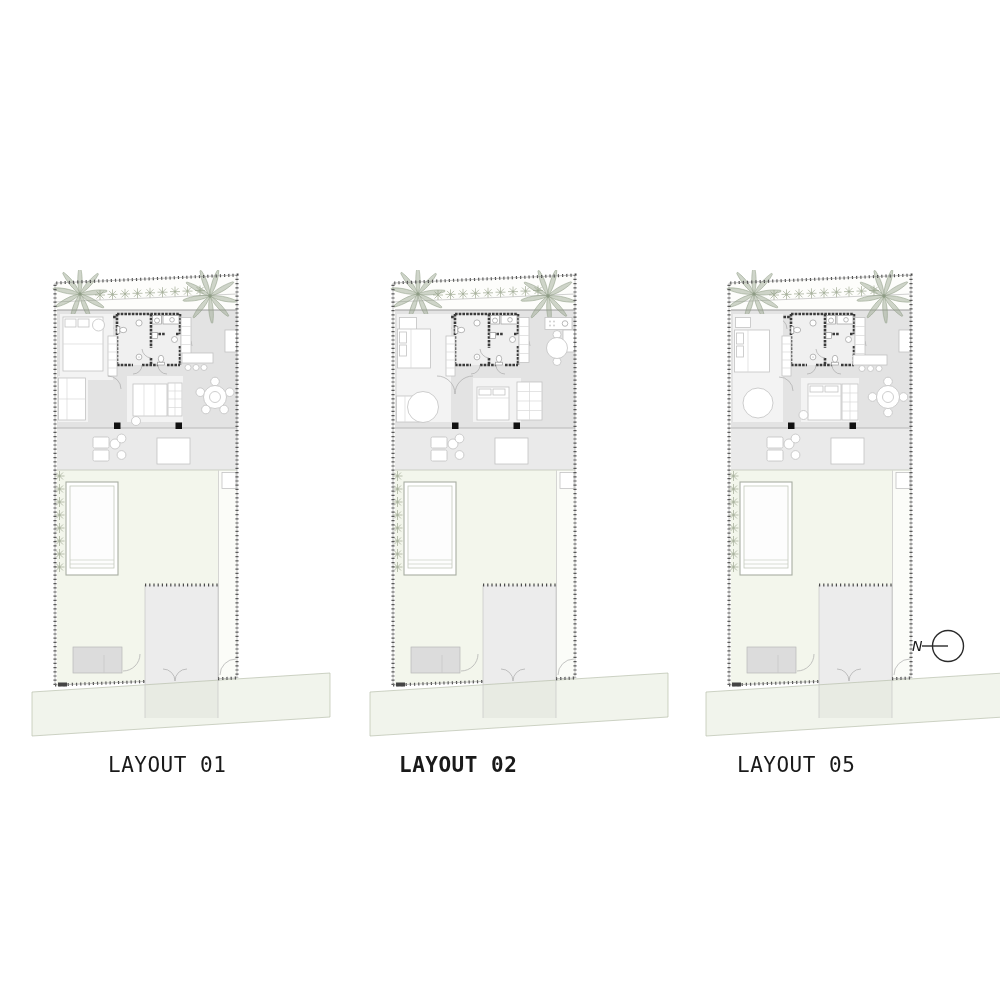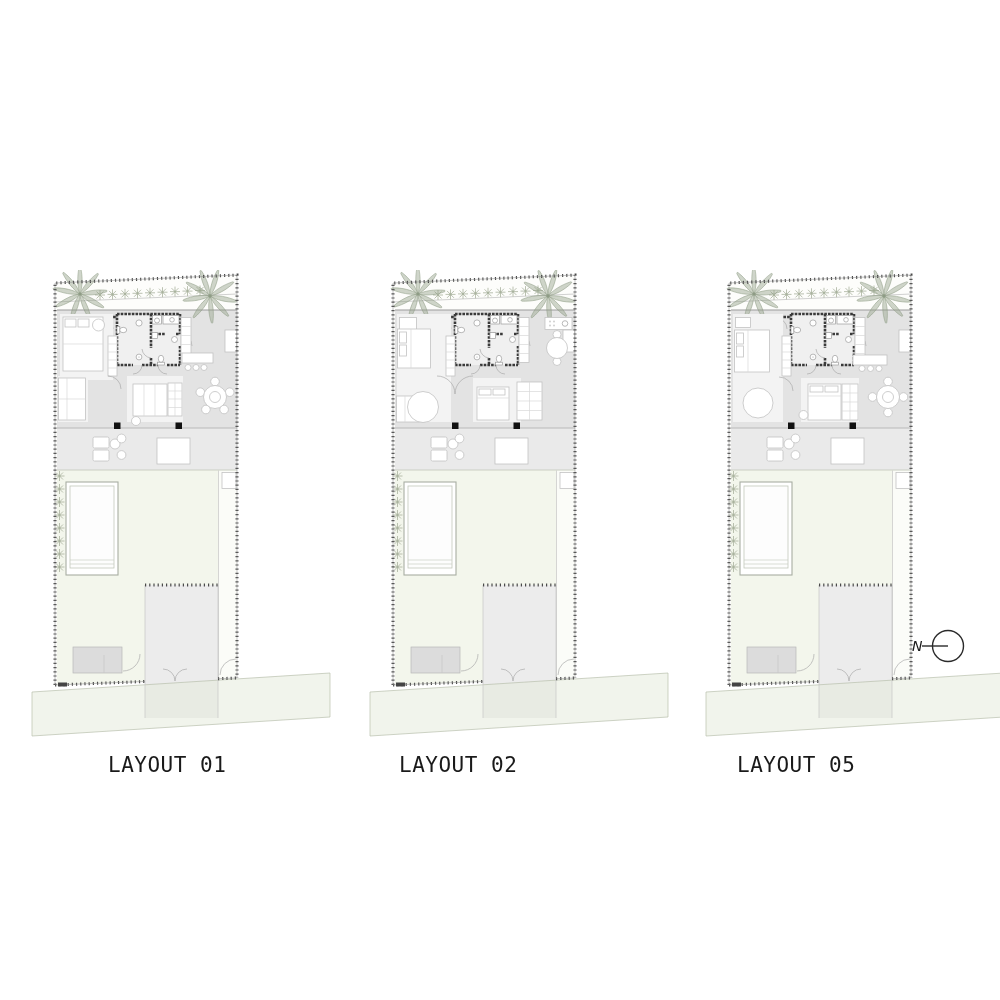--- a/index.html
+++ b/index.html
@@ -8,21 +8,21 @@
     --road:#e4e9d9; --driveway:#ececec; --pad:#dcdcdc;
     --furniture-line:#c2c2c2; --plant:#9aa792; --pool-line:#a8aea3;
   }
   html,body{margin:0;padding:0;background:#fff;}
   body{width:1000px;height:1000px;position:relative;overflow:hidden;
        font-family:"DejaVu Sans Mono","Liberation Mono",monospace;}
   .plan{position:absolute;top:270px;width:310px;height:478px;}
   .plan-1{left:30px;} .plan-2{left:368px;} .plan-3{left:704px;}
   .layout-label{position:absolute;top:752px;font-size:21px;line-height:26px;
        color:var(--ink);letter-spacing:.5px;white-space:pre;}
-  .label-1{left:60px;margin-left:48px;} .label-2{left:399px;} .label-3{left:737px;}
+  .label-1{left:60px;margin-left:48px;} .label-2{left:399px;font-weight:bold;} .label-3{left:737px;}
   .north{position:absolute;left:905px;top:620px;width:78px;height:54px;}
   
   .tickline{stroke:var(--boundary);stroke-width:3;stroke-dasharray:1.2 3;fill:none;}
   .tickthin{stroke:#8a8a8a;stroke-width:.5;fill:none;}
   .wall{stroke:var(--wall);stroke-width:2.6;stroke-dasharray:2.6 1.1;fill:none;}
   .fur{fill:#fff;stroke:var(--furniture-line);stroke-width:.8;}
   .floor{fill:#f3f3f3;}
   .furline{stroke:#d8d8d8;stroke-width:.7;fill:none;}
   .arc{fill:none;stroke:#ababab;stroke-width:.7;}
   .fix{fill:#fff;stroke:#9c9c9c;stroke-width:.7;}

